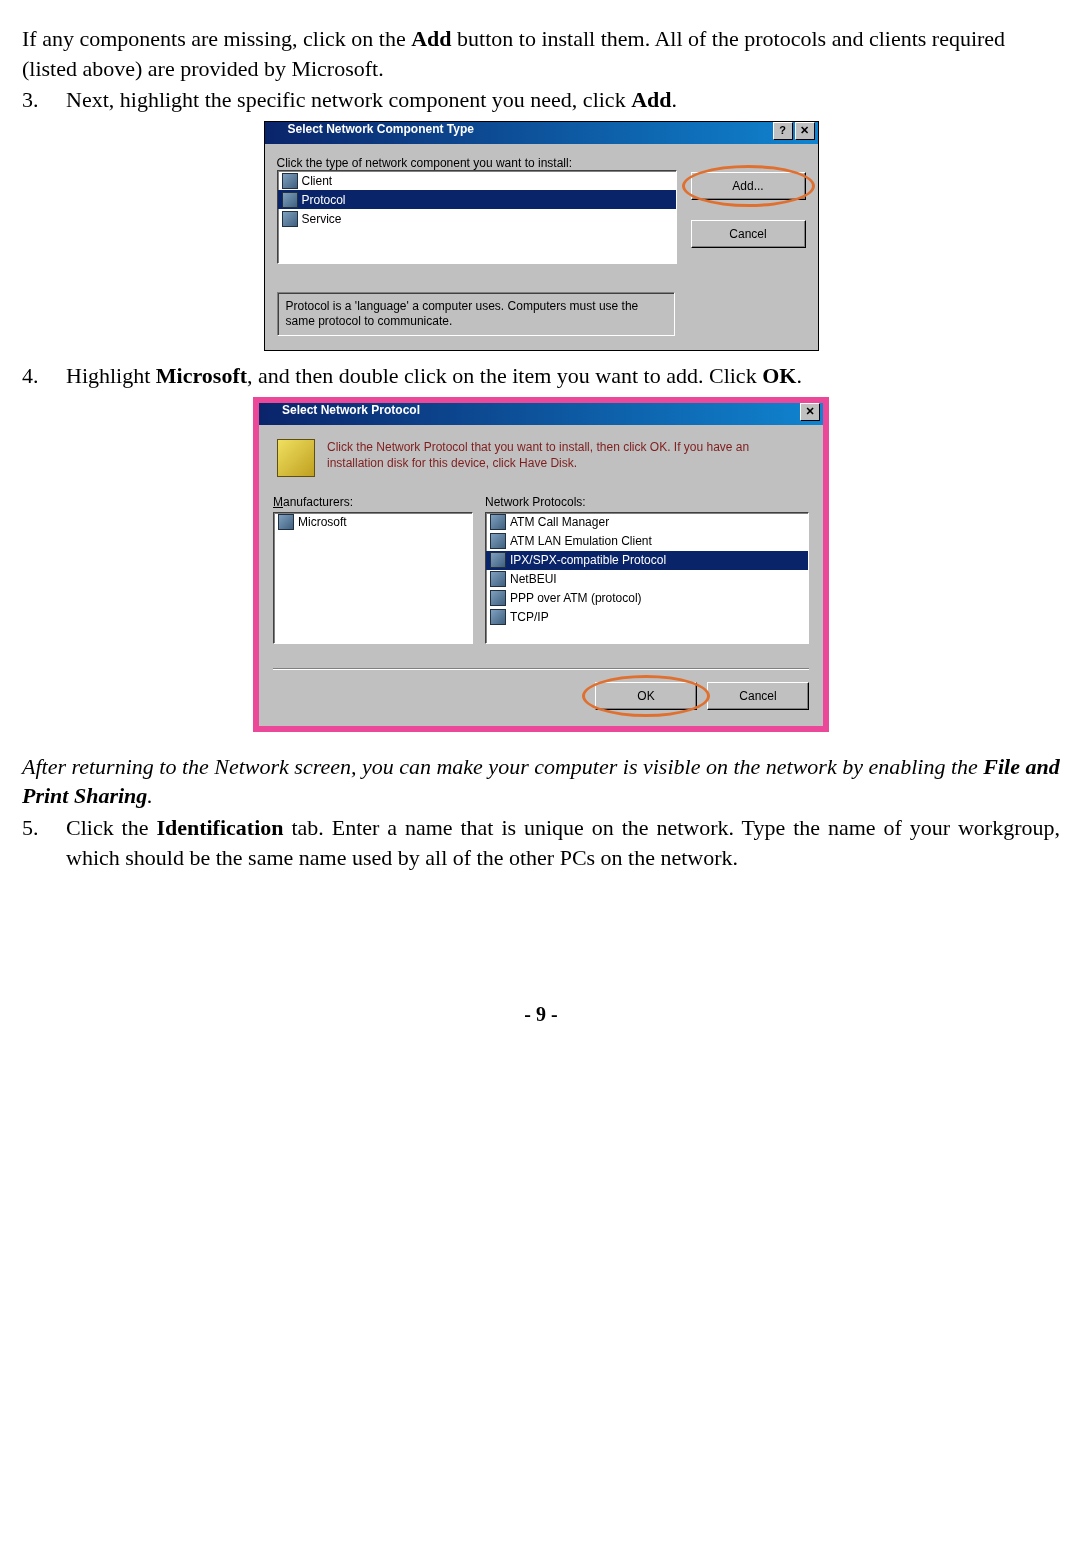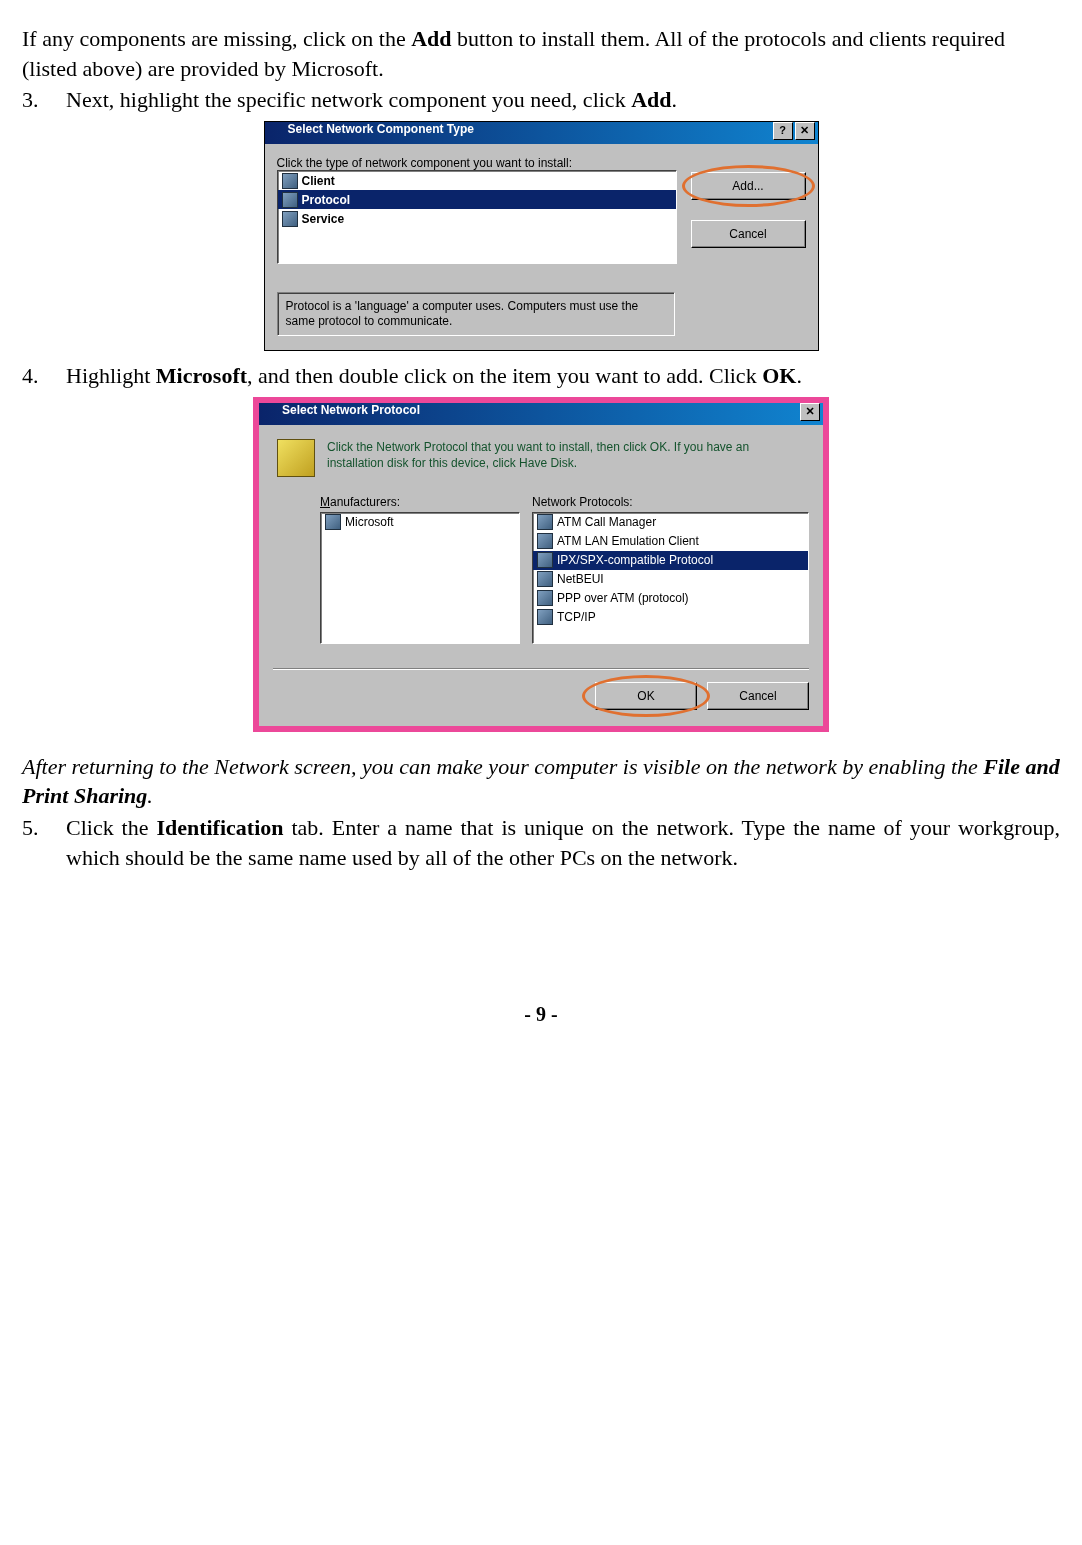--- a/index.html
+++ b/index.html
@@ -88,21 +88,20 @@
     background: #fff;
     border-top: 1.5px solid #404040;
     border-left: 1.5px solid #404040;
     border-right: 1.5px solid #fff;
     border-bottom: 1.5px solid #fff;
     box-shadow: inset 1px 1px 0 #808080;
   }
   .dlg1 .listbox {
     height: 92px;
     overflow: hidden;
-    font-weight: bold;
   }
   .lb-item {
     display: flex;
     align-items: center;
     padding: 1px 4px;
     height: 17px;
   }
   .lb-item.selected {
     background: #0a246a;
     color: #fff;
@@ -177,31 +176,31 @@
   }
   .dlg2-icon {
     width: 36px;
     height: 36px;
     margin: 0 12px 0 4px;
     background: linear-gradient(135deg, #f0e060 0%, #c0a020 100%);
     border: 1px solid #605010;
     flex-shrink: 0;
   }
   .dlg2-top .msg {
-    color: #14532d;
+    color: #7f1d1d;
     line-height: 1.35;
   }
   .dlg2-lists {
     display: flex;
   }
   .dlg2-col {
     display: flex;
     flex-direction: column;
   }
-  .dlg2-col-left { width: 200px; margin-right: 12px; margin-left: 47px; }
+  .dlg2-col-left { width: 200px; margin-right: 12px; }
   .dlg2-col-right { flex: 1; }
   .dlg2-col .col-label {
     margin-bottom: 3px;
   }
   .dlg2 .listbox {
     height: 130px;
     overflow: hidden;
   }
   .dlg2-havedisk {
     display: flex;

